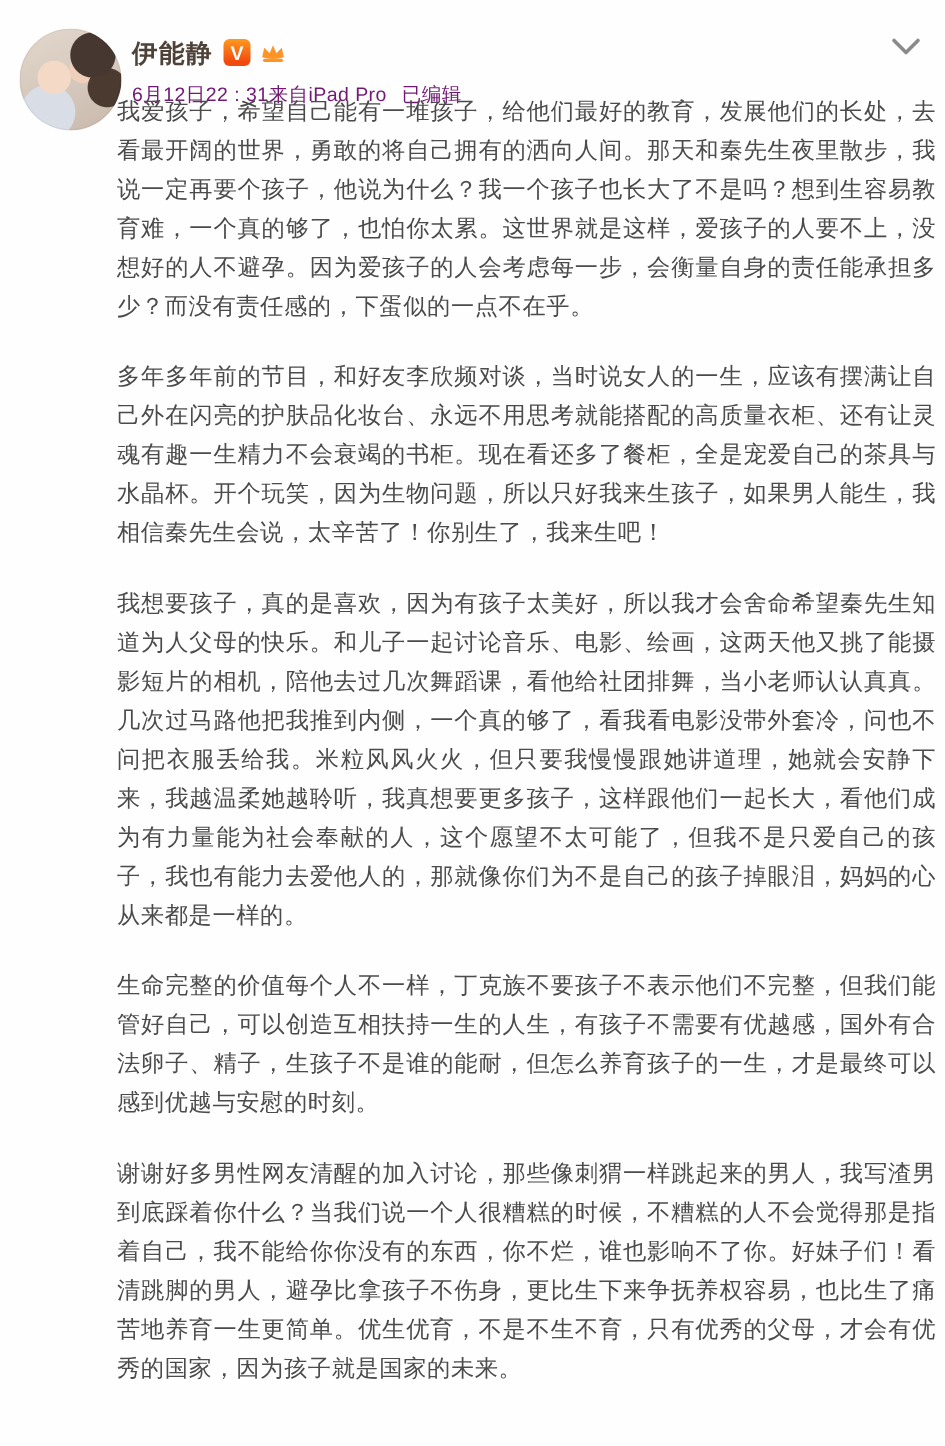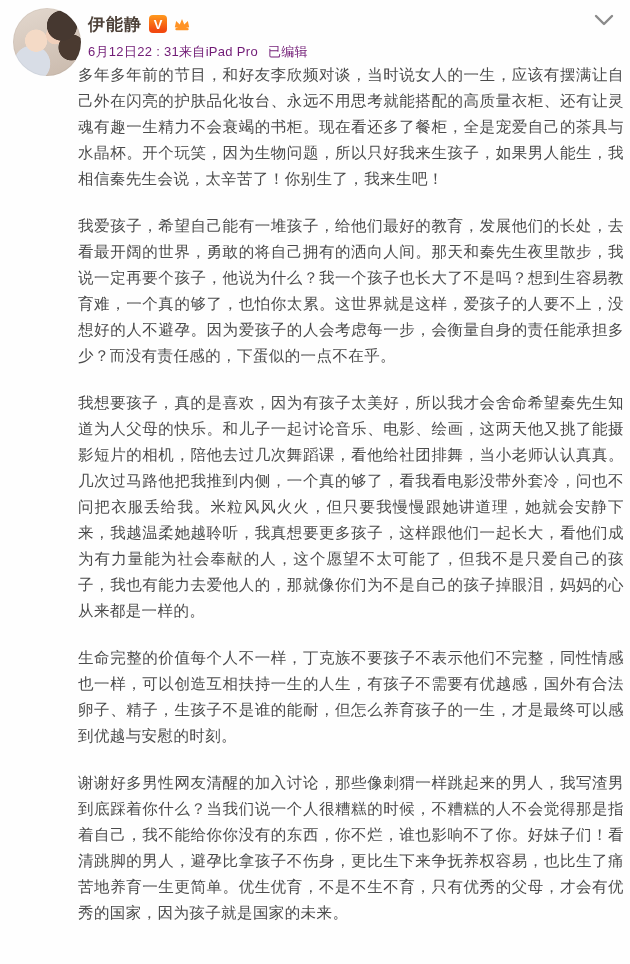--- a/index.html
+++ b/index.html
@@ -6,21 +6,21 @@
   body{
     width:630px;height:964px;
     background:#fefefe;
     font-family:"Liberation Sans","DejaVu Sans",sans-serif;
     overflow:hidden;
     -webkit-font-smoothing:antialiased;
   }
   .page{position:relative;width:630px;height:964px;background:#fefefe;}
 
   
-  .header{position:absolute;left:0;top:3px;width:100%;height:72px;}
+  .header{position:absolute;left:0;top:14px;width:100%;height:72px;}
   .avatar{
     position:absolute;left:13px;top:5px;width:68px;height:68px;border-radius:50%;
     background:
       radial-gradient(circle at 72% 26%, #463830 0 21%, rgba(70,56,48,0) 22%),
       radial-gradient(circle at 86% 58%, #4a3a30 0 18%, rgba(74,58,48,0) 19%),
       radial-gradient(circle at 62% 40%, #f0cfba 0 15%, rgba(240,207,186,0) 16%),
       radial-gradient(circle at 34% 48%, #f4dac6 0 19%, rgba(244,218,198,0) 20%),
       radial-gradient(circle at 28% 82%, #d8dde6 0 24%, rgba(216,221,230,0) 25%),
       linear-gradient(160deg,#e3d8ce,#c9b9ac);
     box-shadow:0 0 0 1px rgba(0,0,0,0.04) inset;
@@ -81,20 +81,20 @@
     </div>
 
     <div class="chevron">
       <svg width="20" height="12" viewBox="0 0 20 12" aria-hidden="true">
         <polyline points="2,2 10,10 18,2" fill="none" stroke="#8a8a8a" stroke-width="2.4" stroke-linecap="round" stroke-linejoin="round"></polyline>
       </svg>
     </div>
   </div>
 
   <div class="content">
+    <p>我爱孩子，希望自己能有一堆孩子，给他们最好的教育，发展他们的长处，去看最开阔的世界，勇敢的将自己拥有的洒向人间。那天和秦先生夜里散步，我说一定再要个孩子，他说为什么？我一个孩子也长大了不是吗？想到生容易教育难，一个真的够了，也怕你太累。这世界就是这样，爱孩子的人要不上，没想好的人不避孕。因为爱孩子的人会考虑每一步，会衡量自身的责任能承担多少？而没有责任感的，下蛋似的一点不在乎。</p>
     <p>多年多年前的节目，和好友李欣频对谈，当时说女人的一生，应该有摆满让自己外在闪亮的护肤品化妆台、永远不用思考就能搭配的高质量衣柜、还有让灵魂有趣一生精力不会衰竭的书柜。现在看还多了餐柜，全是宠爱自己的茶具与水晶杯。开个玩笑，因为生物问题，所以只好我来生孩子，如果男人能生，我相信秦先生会说，太辛苦了！你别生了，我来生吧！</p>
-    <p>我爱孩子，希望自己能有一堆孩子，给他们最好的教育，发展他们的长处，去看最开阔的世界，勇敢的将自己拥有的洒向人间。那天和秦先生夜里散步，我说一定再要个孩子，他说为什么？我一个孩子也长大了不是吗？想到生容易教育难，一个真的够了，也怕你太累。这世界就是这样，爱孩子的人要不上，没想好的人不避孕。因为爱孩子的人会考虑每一步，会衡量自身的责任能承担多少？而没有责任感的，下蛋似的一点不在乎。</p>
     <p>我想要孩子，真的是喜欢，因为有孩子太美好，所以我才会舍命希望秦先生知道为人父母的快乐。和儿子一起讨论音乐、电影、绘画，这两天他又挑了能摄影短片的相机，陪他去过几次舞蹈课，看他给社团排舞，当小老师认认真真。几次过马路他把我推到内侧，一个真的够了，看我看电影没带外套冷，问也不问把衣服丢给我。米粒风风火火，但只要我慢慢跟她讲道理，她就会安静下来，我越温柔她越聆听，我真想要更多孩子，这样跟他们一起长大，看他们成为有力量能为社会奉献的人，这个愿望不太可能了，但我不是只爱自己的孩子，我也有能力去爱他人的，那就像你们为不是自己的孩子掉眼泪，妈妈的心从来都是一样的。</p>
-    <p>生命完整的价值每个人不一样，丁克族不要孩子不表示他们不完整，同性情感也一样，可以创造互相扶持一生的人生，有孩子不需要有优越感，国外有合法卵子、精子，生孩子不是谁的能耐，但怎么养育孩子的一生，才是最终可以感到优越与安慰的时刻。</p>
+    <p>生命完整的价值每个人不一样，丁克族不要孩子不表示他们不完整，但我们能管好自己，可以创造互相扶持一生的人生，有孩子不需要有优越感，国外有合法卵子、精子，生孩子不是谁的能耐，但怎么养育孩子的一生，才是最终可以感到优越与安慰的时刻。</p>
     <p>谢谢好多男性网友清醒的加入讨论，那些像刺猬一样跳起来的男人，我写渣男到底踩着你什么？当我们说一个人很糟糕的时候，不糟糕的人不会觉得那是指着自己，我不能给你你没有的东西，你不烂，谁也影响不了你。好妹子们！看清跳脚的男人，避孕比拿孩子不伤身，更比生下来争抚养权容易，也比生了痛苦地养育一生更简单。优生优育，不是不生不育，只有优秀的父母，才会有优秀的国家，因为孩子就是国家的未来。</p>
   </div>
 
 </div>
 
 </body></html>

